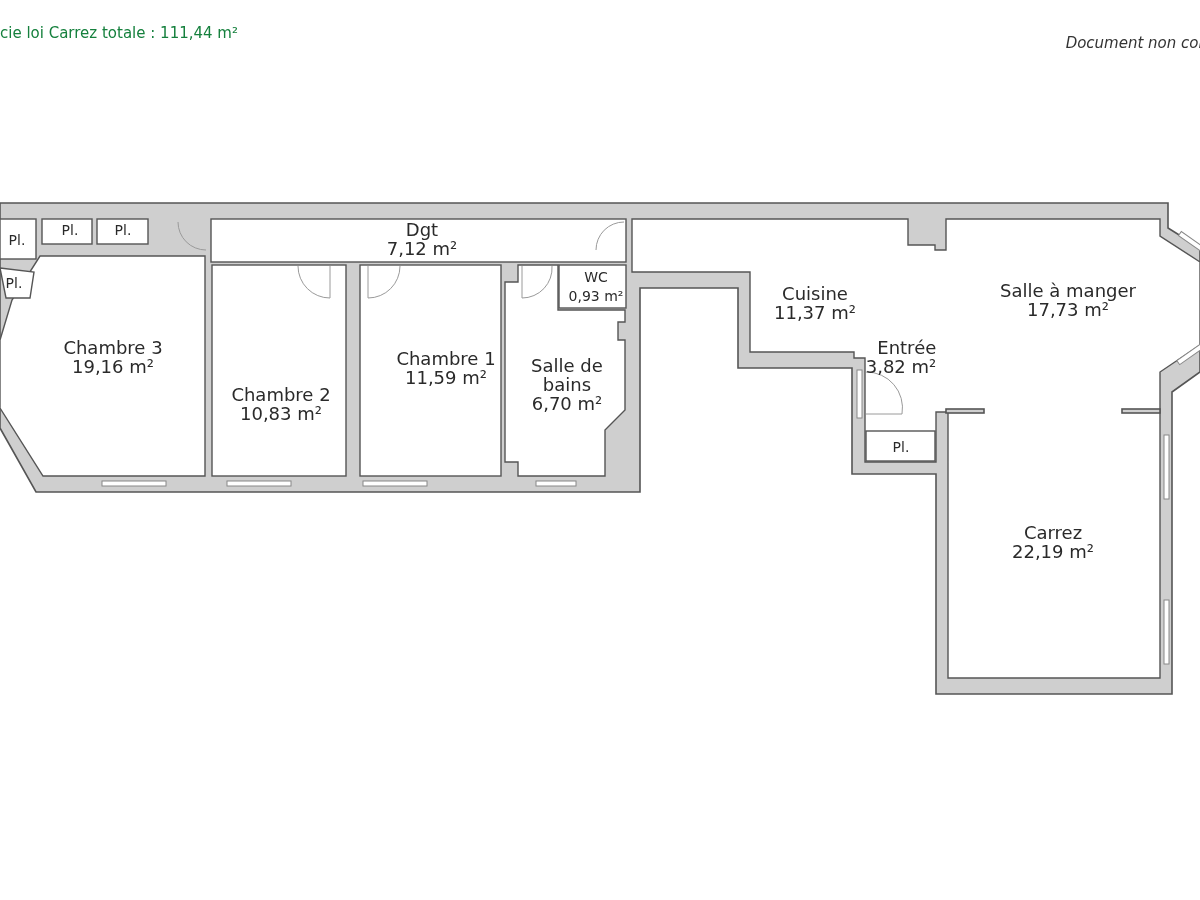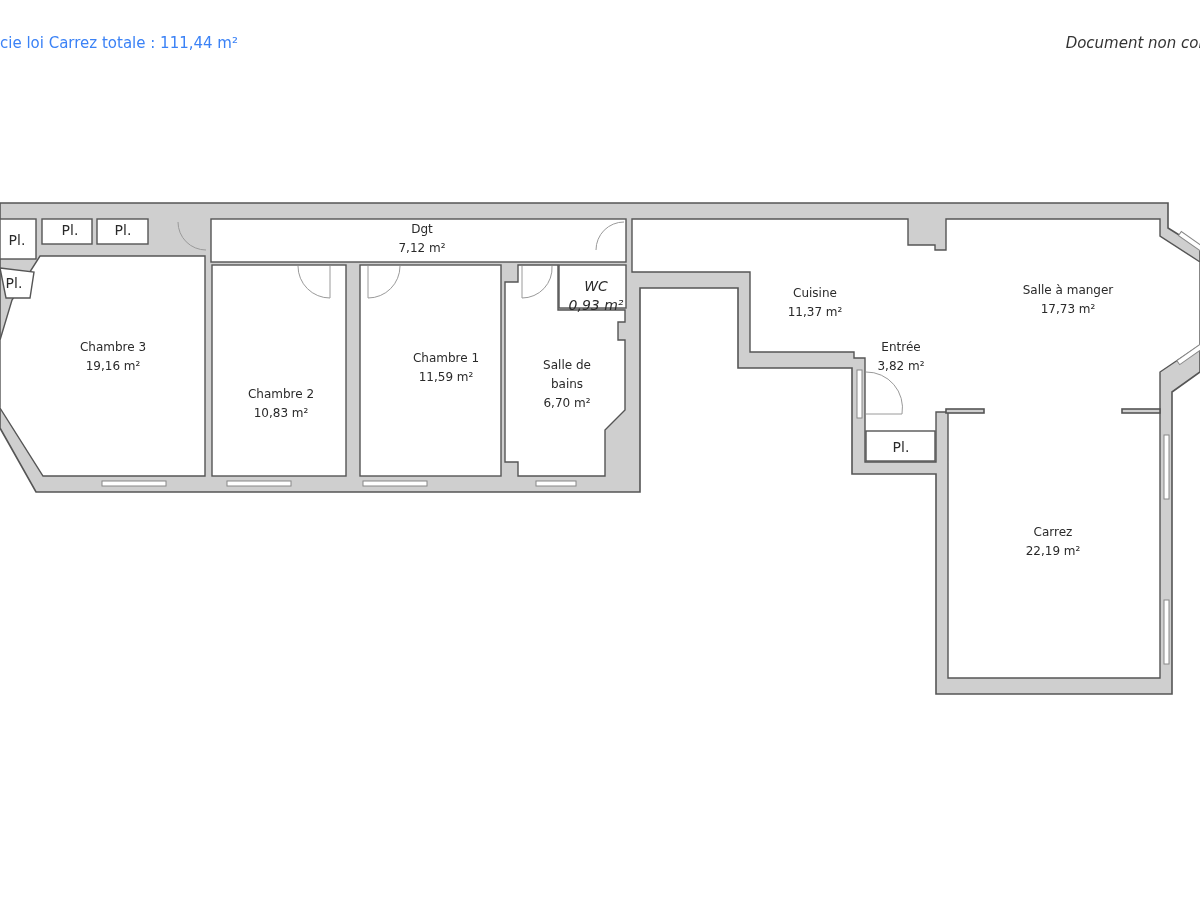--- a/index.html
+++ b/index.html
@@ -1,26 +1,26 @@
 <!DOCTYPE html>
 <html><head>
   <meta charset="utf-8">
   <style>
     html, body { margin: 0; padding: 0; background: #ffffff; }
     body { width: 1200px; height: 900px; position: relative; overflow: hidden;
            font-family: "DejaVu Sans", sans-serif; color: #2a2a2a; }
-    .header-left { position: absolute; left: 0; top: 34px; font-size: 15px; color: #3b82f6; white-space: nowrap; }
+    .header-left { position: absolute; left: 0; top: 24px; font-size: 15px; color: #15803d; white-space: nowrap; }
     .header-right { position: absolute; right: -8px; top: 34px; font-size: 15px; font-style: italic; color: #333; white-space: nowrap; }
     svg.plan { position: absolute; left: 0; top: 0; }
     .wall { fill: #cfcfcf; stroke: #555; stroke-width: 1.6; }
     .room { fill: #ffffff; stroke: #555; stroke-width: 1.4; }
     .closet { fill: #ffffff; stroke: #555; stroke-width: 1.4; }
     .door { fill: none; stroke: #9a9a9a; stroke-width: 1; }
     .win { fill: #ffffff; stroke: #888; stroke-width: 1; }
-    .lbl { position: absolute; text-align: center; font-size: 12px; line-height: 19px; color: #2a2a2a; white-space: nowrap; transform: translateX(-50%); }
+    .lbl { position: absolute; text-align: center; font-size: 18px; line-height: 19px; color: #2a2a2a; white-space: nowrap; transform: translateX(-50%); }
     .lbl.small { font-size: 14px; }
   </style>
 </head>
 <body>
 
 <div class="header-left">cie loi Carrez totale :  111,44 m²</div>
 <div class="header-right">Document non con</div>
 
 <svg class="plan" width="1200" height="900" viewBox="0 0 1200 900">
 
@@ -77,33 +77,33 @@
 </div>
 <div class="lbl" style="left:430px; top:349px;margin-left:16px;">
   <div>Chambre 1</div>
   <div>11,59 m²</div>
 </div>
 <div class="lbl" style="left:567px; top:356px;">
   <div>Salle de</div>
   <div>bains</div>
   <div>6,70 m²</div>
 </div>
-<div class="lbl small" style="left:596px; top:277px;font-style:italic;">
+<div class="lbl small" style="left:596px; top:268px;">
   <div>WC</div>
   <div>0,93 m²</div>
 </div>
 <div class="lbl" style="left:422px; top:220px;">
   <div>Dgt</div>
   <div>7,12 m²</div>
 </div>
 <div class="lbl" style="left:815px; top:284px;">
   <div>Cuisine</div>
   <div>11,37 m²</div>
 </div>
-<div class="lbl" style="left:901px; top:338px;">
+<div class="lbl" style="left:901px; top:338px;text-align:right;">
   <div>Entrée</div>
   <div>3,82 m²</div>
 </div>
 <div class="lbl" style="left:1068px; top:281px;">
   <div>Salle à manger</div>
   <div>17,73 m²</div>
 </div>
 <div class="lbl" style="left:1053px; top:523px;">
   <div>Carrez</div>
   <div>22,19 m²</div>

